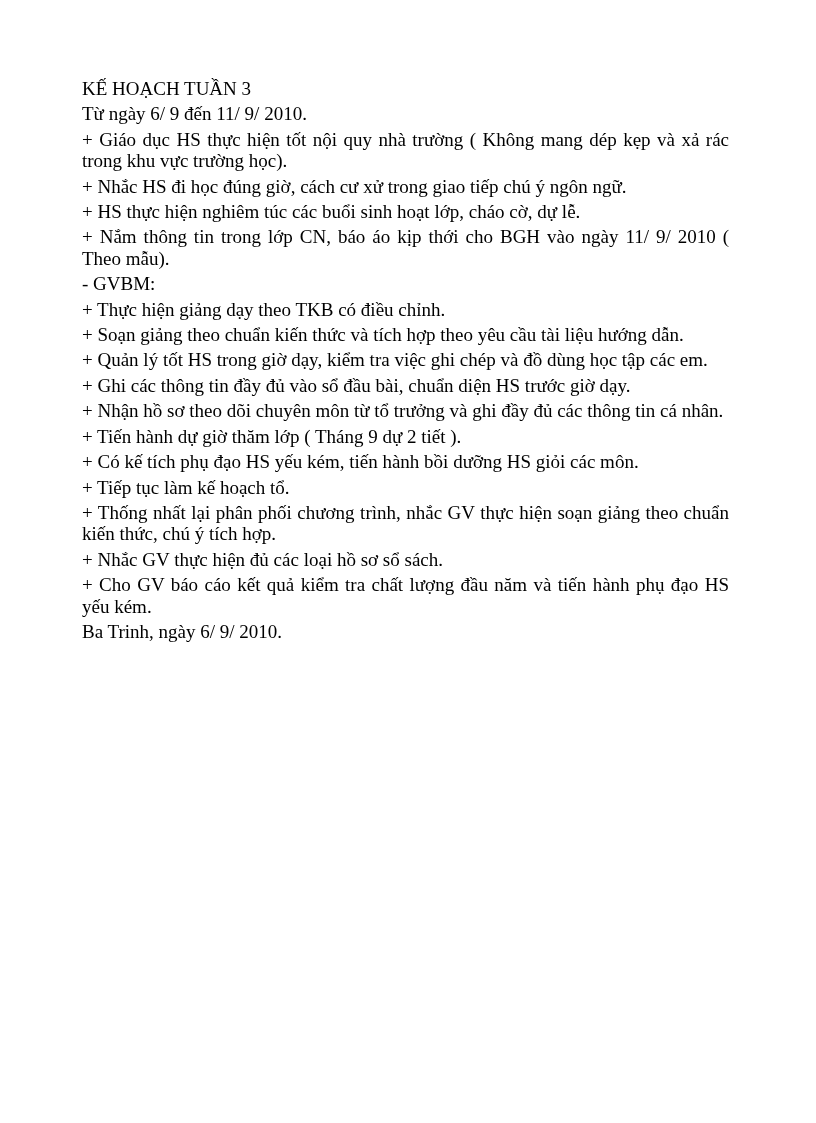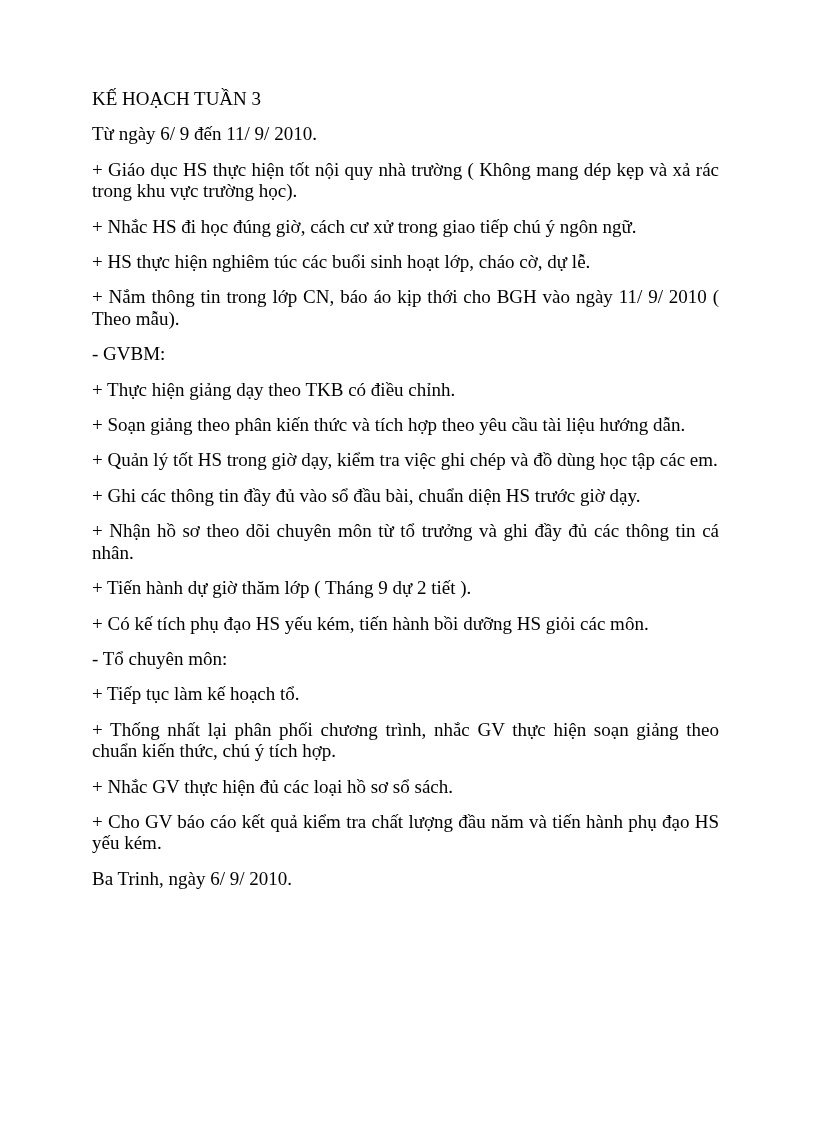--- a/index.html
+++ b/index.html
@@ -19,44 +19,43 @@
     position: absolute;
     left: 78px;
     top: 74px;
     width: 655px;
     font-family: "Liberation Serif", "DejaVu Serif", serif;
     font-size: 19px;
     line-height: 21.4px;
     color: #000000;
   }
   .doc-line {
-    margin: 14px;
+    margin: 4px;
     padding: 0;
     text-align: justify;
   }
 </style>
 </head>
 <body>
 
 <div class="page">
   <div class="doc-body">
     <p class="doc-line">KẾ HOẠCH TUẦN 3</p>
     <p class="doc-line">Từ ngày 6/ 9 đến 11/ 9/ 2010.</p>
     <p class="doc-line">+ Giáo dục HS thực hiện tốt nội quy nhà trường ( Không mang dép kẹp và xả rác trong khu vực trường học).</p>
     <p class="doc-line">+ Nhắc HS đi học đúng giờ, cách cư xử trong giao tiếp chú ý ngôn ngữ.</p>
     <p class="doc-line">+ HS thực hiện nghiêm túc các buổi sinh hoạt lớp, cháo cờ, dự lễ.</p>
     <p class="doc-line">+ Nắm thông tin trong lớp CN, báo áo kịp thới cho BGH vào ngày 11/ 9/ 2010 ( Theo mẫu).</p>
     <p class="doc-line">- GVBM:</p>
     <p class="doc-line">+ Thực hiện giảng dạy theo TKB có điều chỉnh.</p>
-    <p class="doc-line">+ Soạn giảng theo phân kiến thức và tích hợp theo yêu cầu tài liệu hướng dẫn.</p>
+    <p class="doc-line">+ Soạn giảng theo chuẩn kiến thức và tích hợp theo yêu cầu tài liệu hướng dẫn.</p>
     <p class="doc-line">+ Quản lý tốt HS trong giờ dạy, kiểm tra việc ghi chép và đồ dùng học tập các em.</p>
     <p class="doc-line">+ Ghi các thông tin đầy đủ vào sổ đầu bài, chuẩn diện HS trước giờ dạy.</p>
     <p class="doc-line">+ Nhận hồ sơ theo dõi chuyên môn từ tổ trưởng và ghi đầy đủ các thông tin cá nhân.</p>
     <p class="doc-line">+ Tiến hành dự giờ thăm lớp ( Tháng 9 dự 2 tiết ).</p>
     <p class="doc-line">+ Có kế tích phụ đạo HS yếu kém, tiến hành bồi dưỡng HS giỏi các môn.</p>
-    <p class="doc-line">- Tổ chuyên môn:</p>
     <p class="doc-line">+ Tiếp tục làm kế hoạch tổ.</p>
     <p class="doc-line">+ Thống nhất lại phân phối chương trình, nhắc GV thực hiện soạn giảng theo chuẩn kiến thức, chú ý tích hợp.</p>
     <p class="doc-line">+ Nhắc GV thực hiện đủ các loại hồ sơ sổ sách.</p>
     <p class="doc-line">+ Cho GV báo cáo kết quả kiểm tra chất lượng đầu năm và tiến hành phụ đạo HS yếu kém.</p>
     <p class="doc-line">Ba Trinh, ngày 6/ 9/ 2010.</p>
   </div>
 </div>
 
 </body></html>

